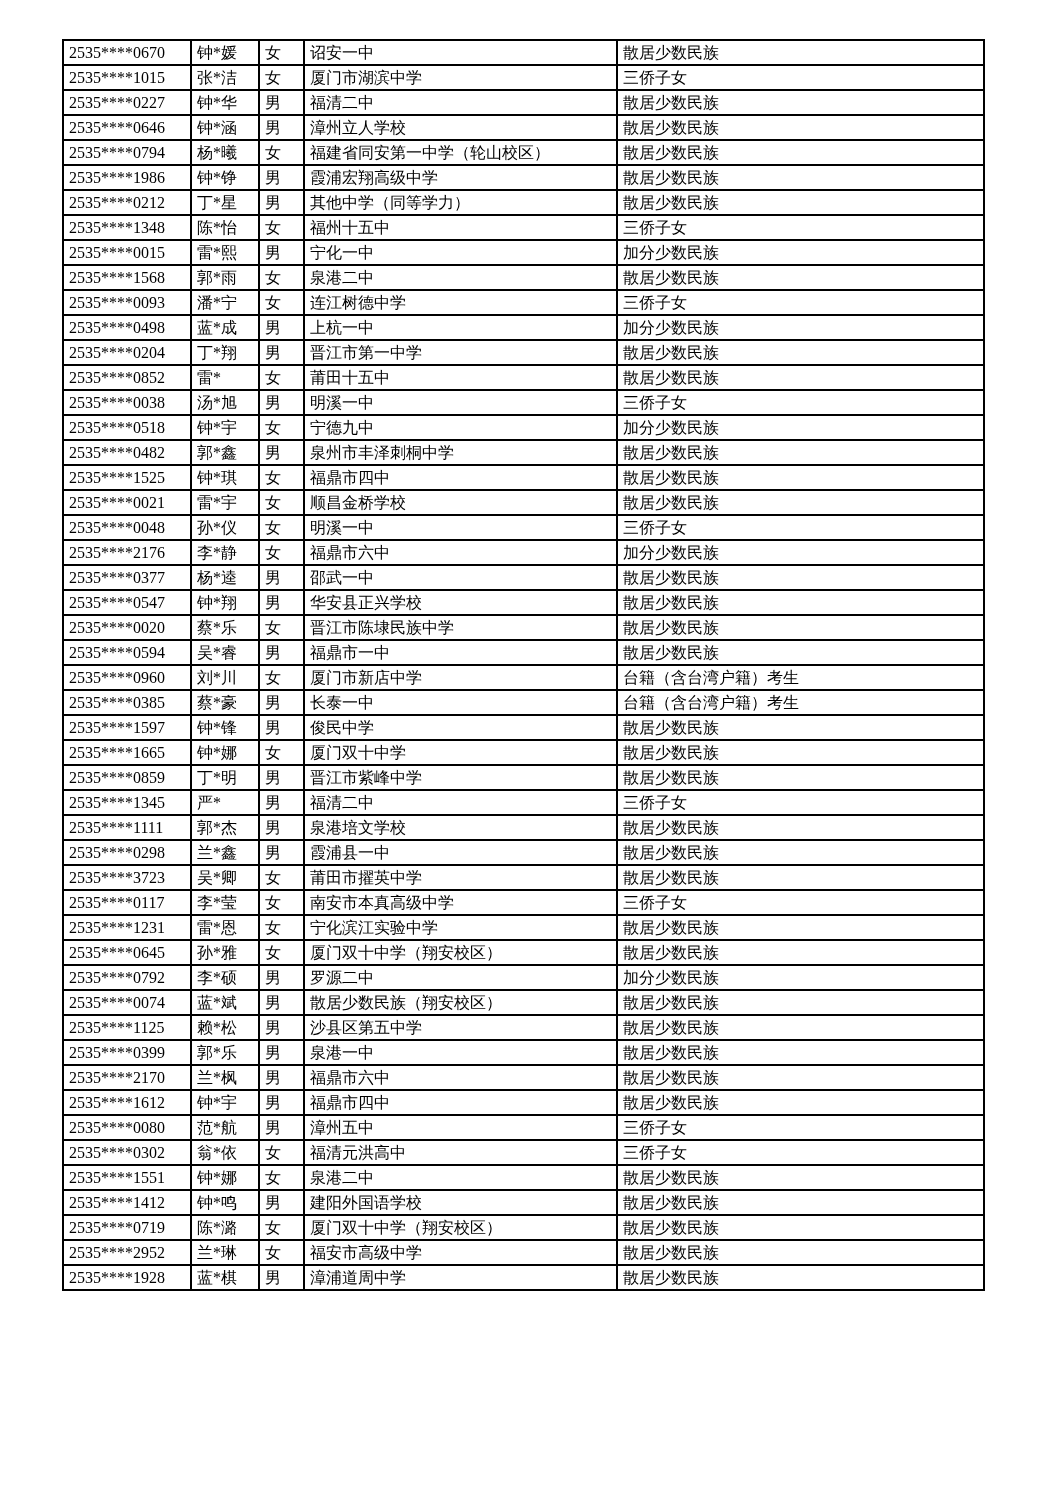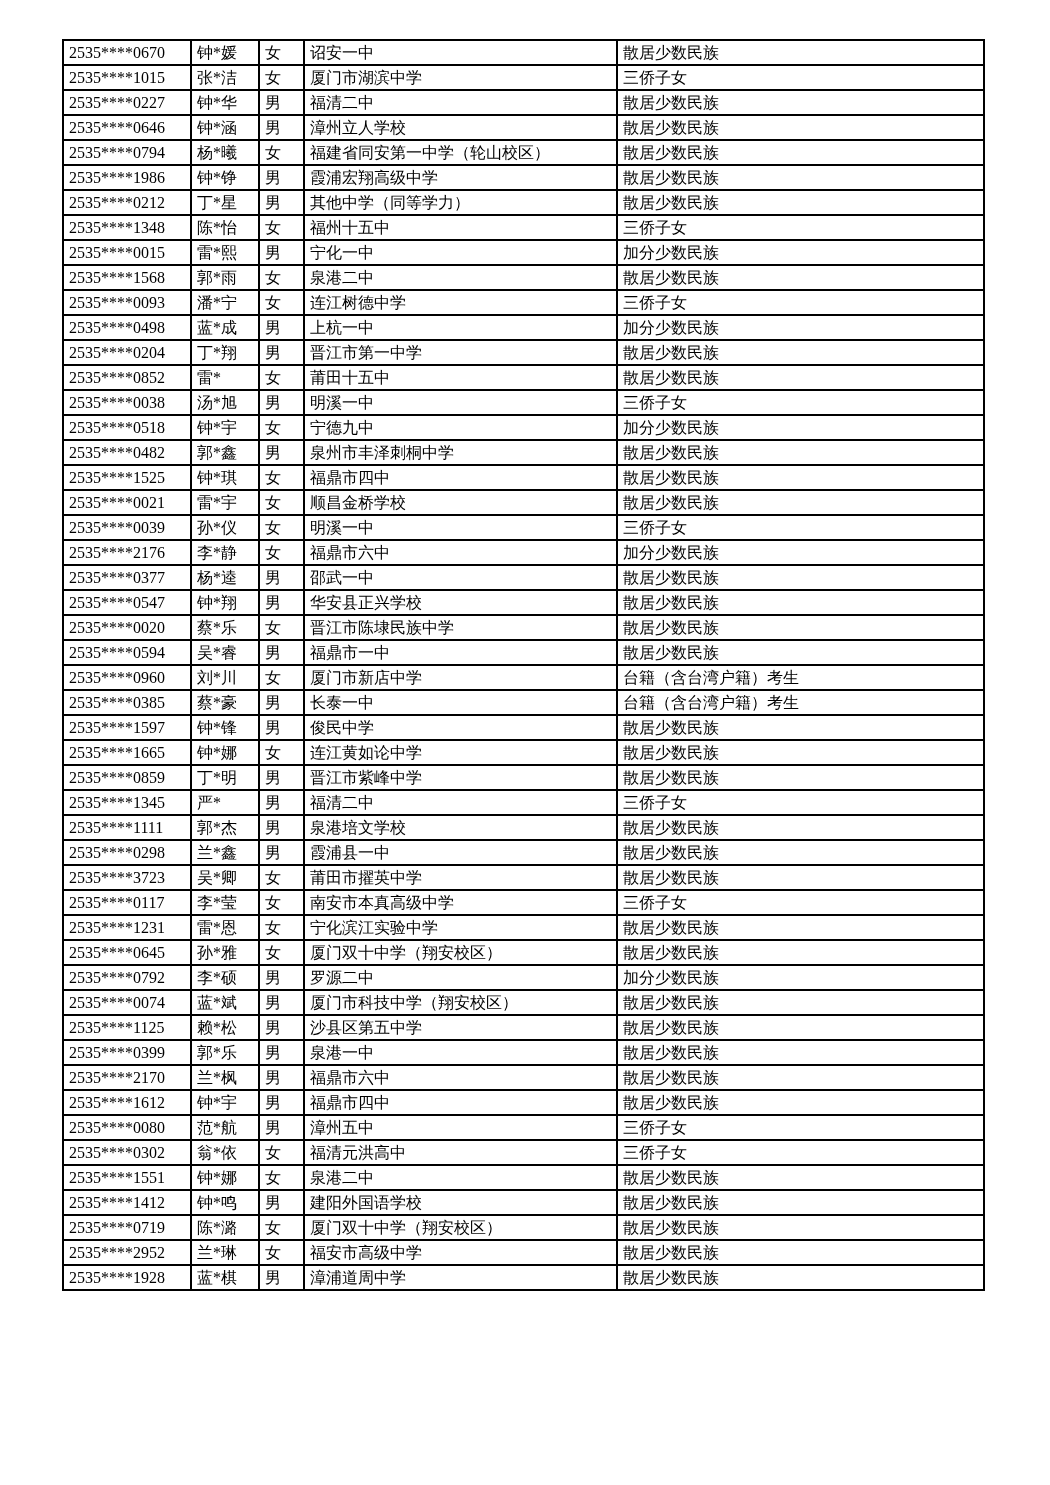--- a/index.html
+++ b/index.html
@@ -187,21 +187,21 @@
           <td>散居少数民族</td>
         </tr>
         <tr>
           <td>2535****0021</td>
           <td>雷*宇</td>
           <td>女</td>
           <td>顺昌金桥学校</td>
           <td>散居少数民族</td>
         </tr>
         <tr>
-          <td>2535****0039</td>
+          <td>2535****0048</td>
           <td>孙*仪</td>
           <td>女</td>
           <td>明溪一中</td>
           <td>三侨子女</td>
         </tr>
         <tr>
           <td>2535****2176</td>
           <td>李*静</td>
           <td>女</td>
           <td>福鼎市六中</td>
@@ -253,21 +253,21 @@
           <td>2535****1597</td>
           <td>钟*锋</td>
           <td>男</td>
           <td>俊民中学</td>
           <td>散居少数民族</td>
         </tr>
         <tr>
           <td>2535****1665</td>
           <td>钟*娜</td>
           <td>女</td>
-          <td>连江黄如论中学</td>
+          <td>厦门双十中学</td>
           <td>散居少数民族</td>
         </tr>
         <tr>
           <td>2535****0859</td>
           <td>丁*明</td>
           <td>男</td>
           <td>晋江市紫峰中学</td>
           <td>散居少数民族</td>
         </tr>
         <tr>
@@ -323,21 +323,21 @@
           <td>2535****0792</td>
           <td>李*硕</td>
           <td>男</td>
           <td>罗源二中</td>
           <td>加分少数民族</td>
         </tr>
         <tr>
           <td>2535****0074</td>
           <td>蓝*斌</td>
           <td>男</td>
-          <td>厦门市科技中学（翔安校区）</td>
+          <td>散居少数民族（翔安校区）</td>
           <td>散居少数民族</td>
         </tr>
         <tr>
           <td>2535****1125</td>
           <td>赖*松</td>
           <td>男</td>
           <td>沙县区第五中学</td>
           <td>散居少数民族</td>
         </tr>
         <tr>

